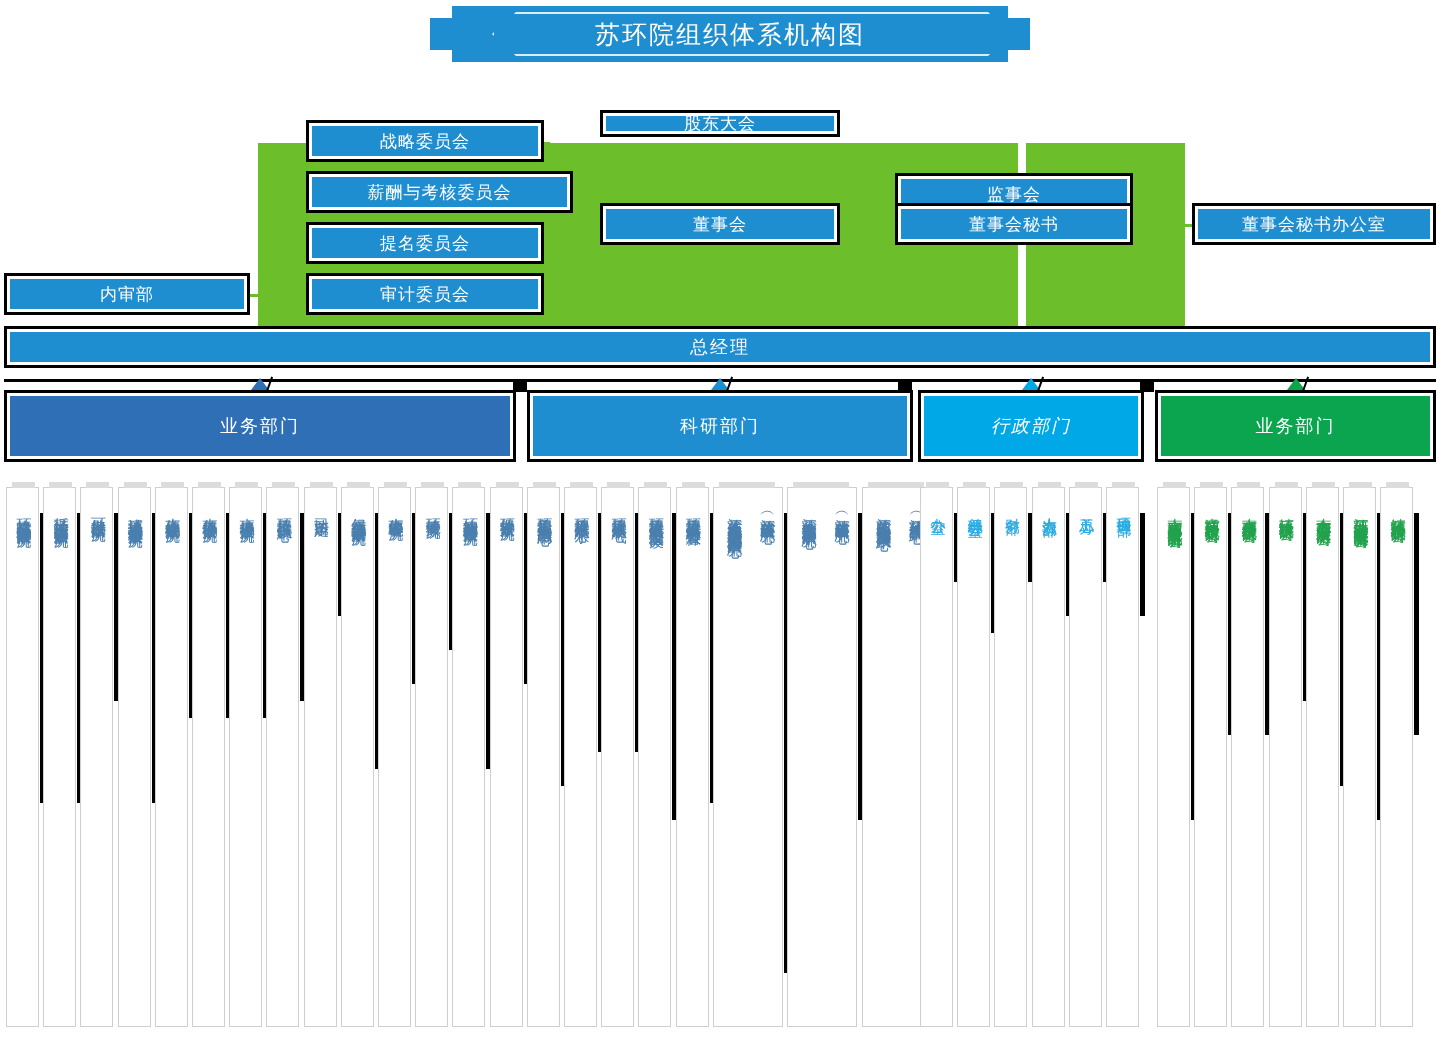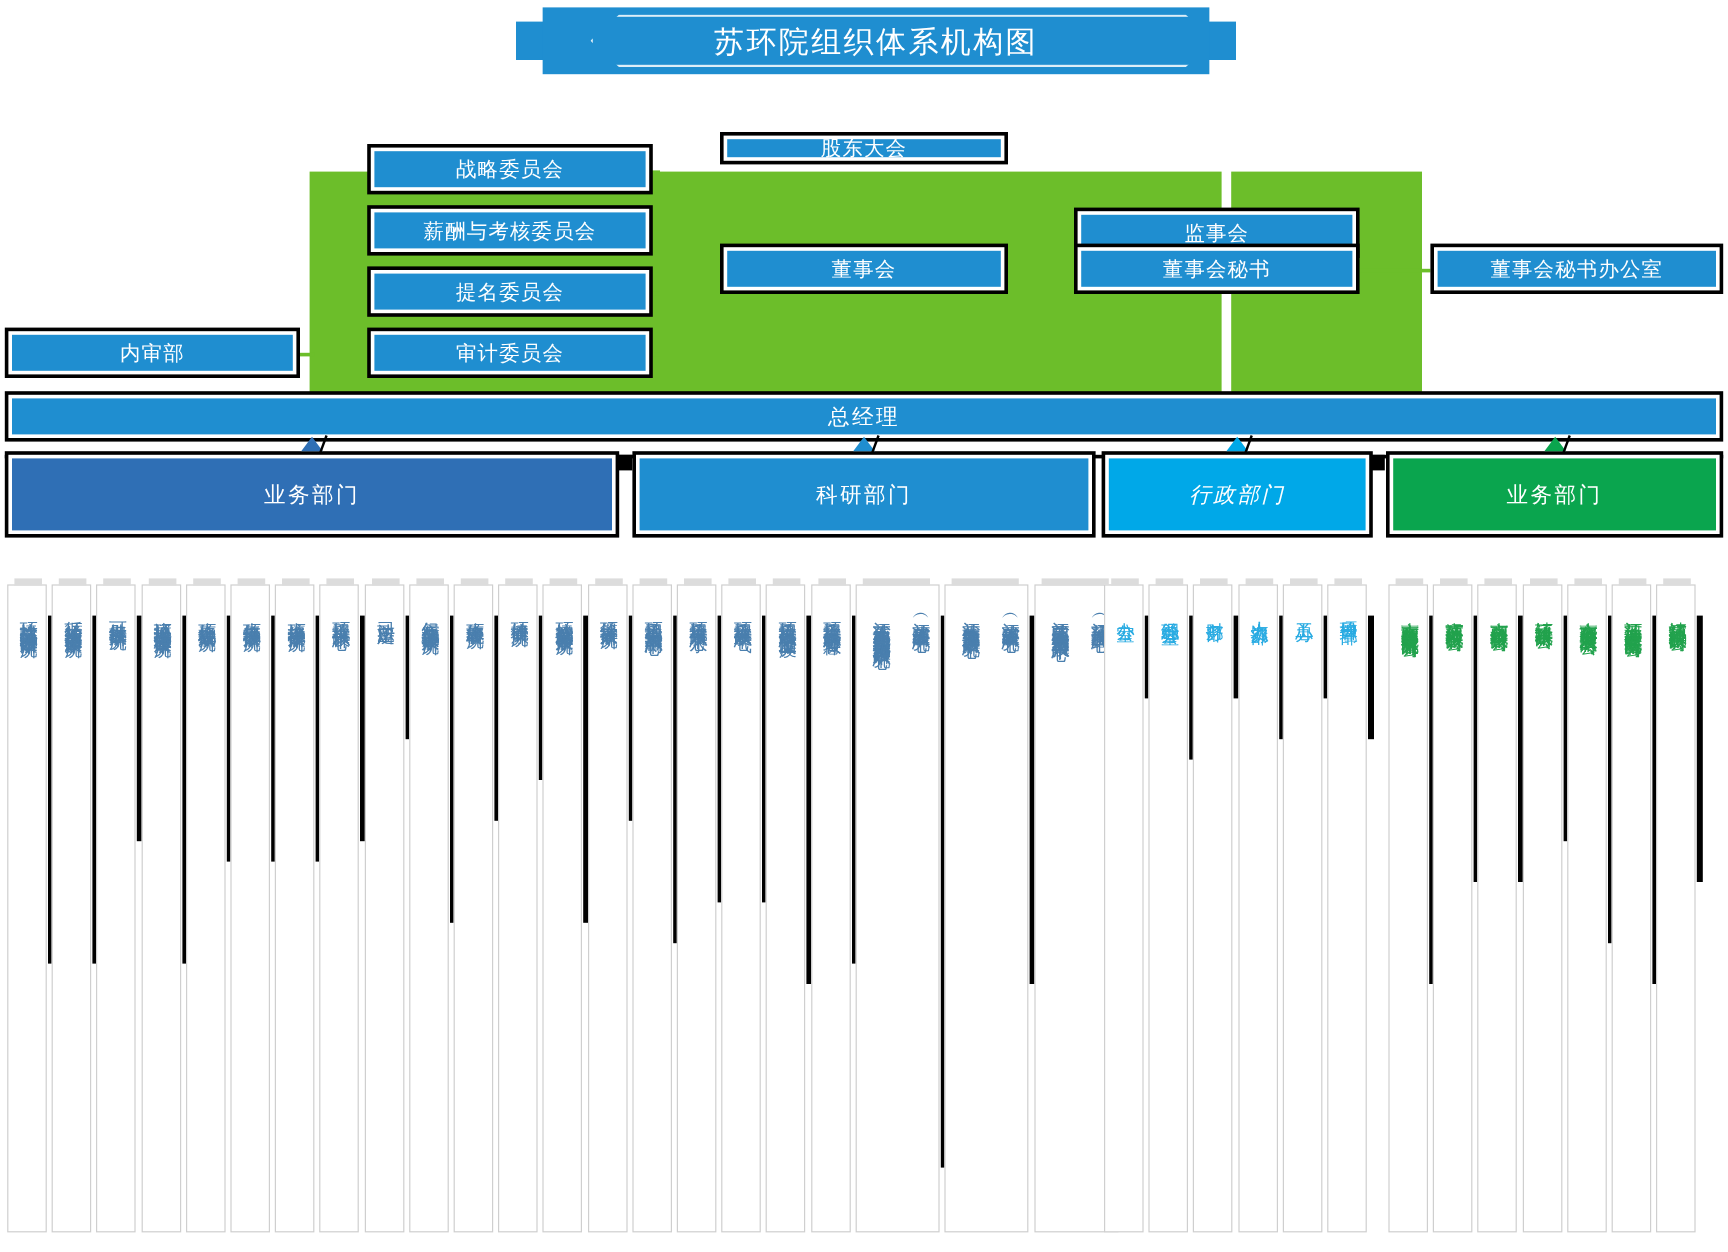--- a/index.html
+++ b/index.html
@@ -46,21 +46,21 @@
 
   
   .gconn{position:absolute;background:#6cbe2a;height:3px;}
 
   
   .gmbar{position:absolute;left:4px;top:326px;width:1432px;height:42px;background:#000;padding:3px;box-sizing:border-box;}
   .gmbar .inner{width:100%;height:100%;background:#fff;padding:3px;box-sizing:border-box;}
   .gmbar .fill{width:100%;height:100%;background:#1f8ed0;display:flex;align-items:center;justify-content:center;color:#fff;font-size:18px;letter-spacing:2px;}
 
   
-  .cat{position:absolute;top:376px;height:72px;background:#000;padding:3px;box-sizing:border-box;}
+  .cat{position:absolute;top:390px;height:72px;background:#000;padding:3px;box-sizing:border-box;}
   .cat .inner{width:100%;height:100%;background:#fff;padding:3px;box-sizing:border-box;}
   .cat .fill{width:100%;height:100%;display:flex;align-items:center;justify-content:center;color:#fff;font-size:18px;letter-spacing:2px;}
   .cat .notch{
     position:absolute;top:-12px;left:50%;transform:translateX(-50%);
     width:0;height:0;border-left:9px solid transparent;border-right:9px solid transparent;
   }
   .cat .tick{position:absolute;top:-14px;left:calc(50% + 6px);width:2px;height:15px;background:#000;transform:rotate(20deg);transform-origin:bottom;}
 
   
   .hr-top{position:absolute;left:4px;top:379px;width:1432px;height:3px;background:#000;}
@@ -144,21 +144,21 @@
     <div class="inner">
         <div class="fill">内审部</div>
       </div>
   </div>
 
   <div class="box" style="left:306px;top:120px;width:238px;height:42px;">
     <div class="inner">
         <div class="fill">战略委员会</div>
       </div>
   </div>
-  <div class="box" style="left:306px;top:171px;width:238px;height:42px;">
+  <div class="box" style="left:306px;top:171px;width:267px;height:42px;">
     <div class="inner">
         <div class="fill">薪酬与考核委员会</div>
       </div>
   </div>
   <div class="box" style="left:306px;top:222px;width:238px;height:42px;">
     <div class="inner">
         <div class="fill">提名委员会</div>
       </div>
   </div>
   <div class="box" style="left:306px;top:273px;width:238px;height:42px;">

